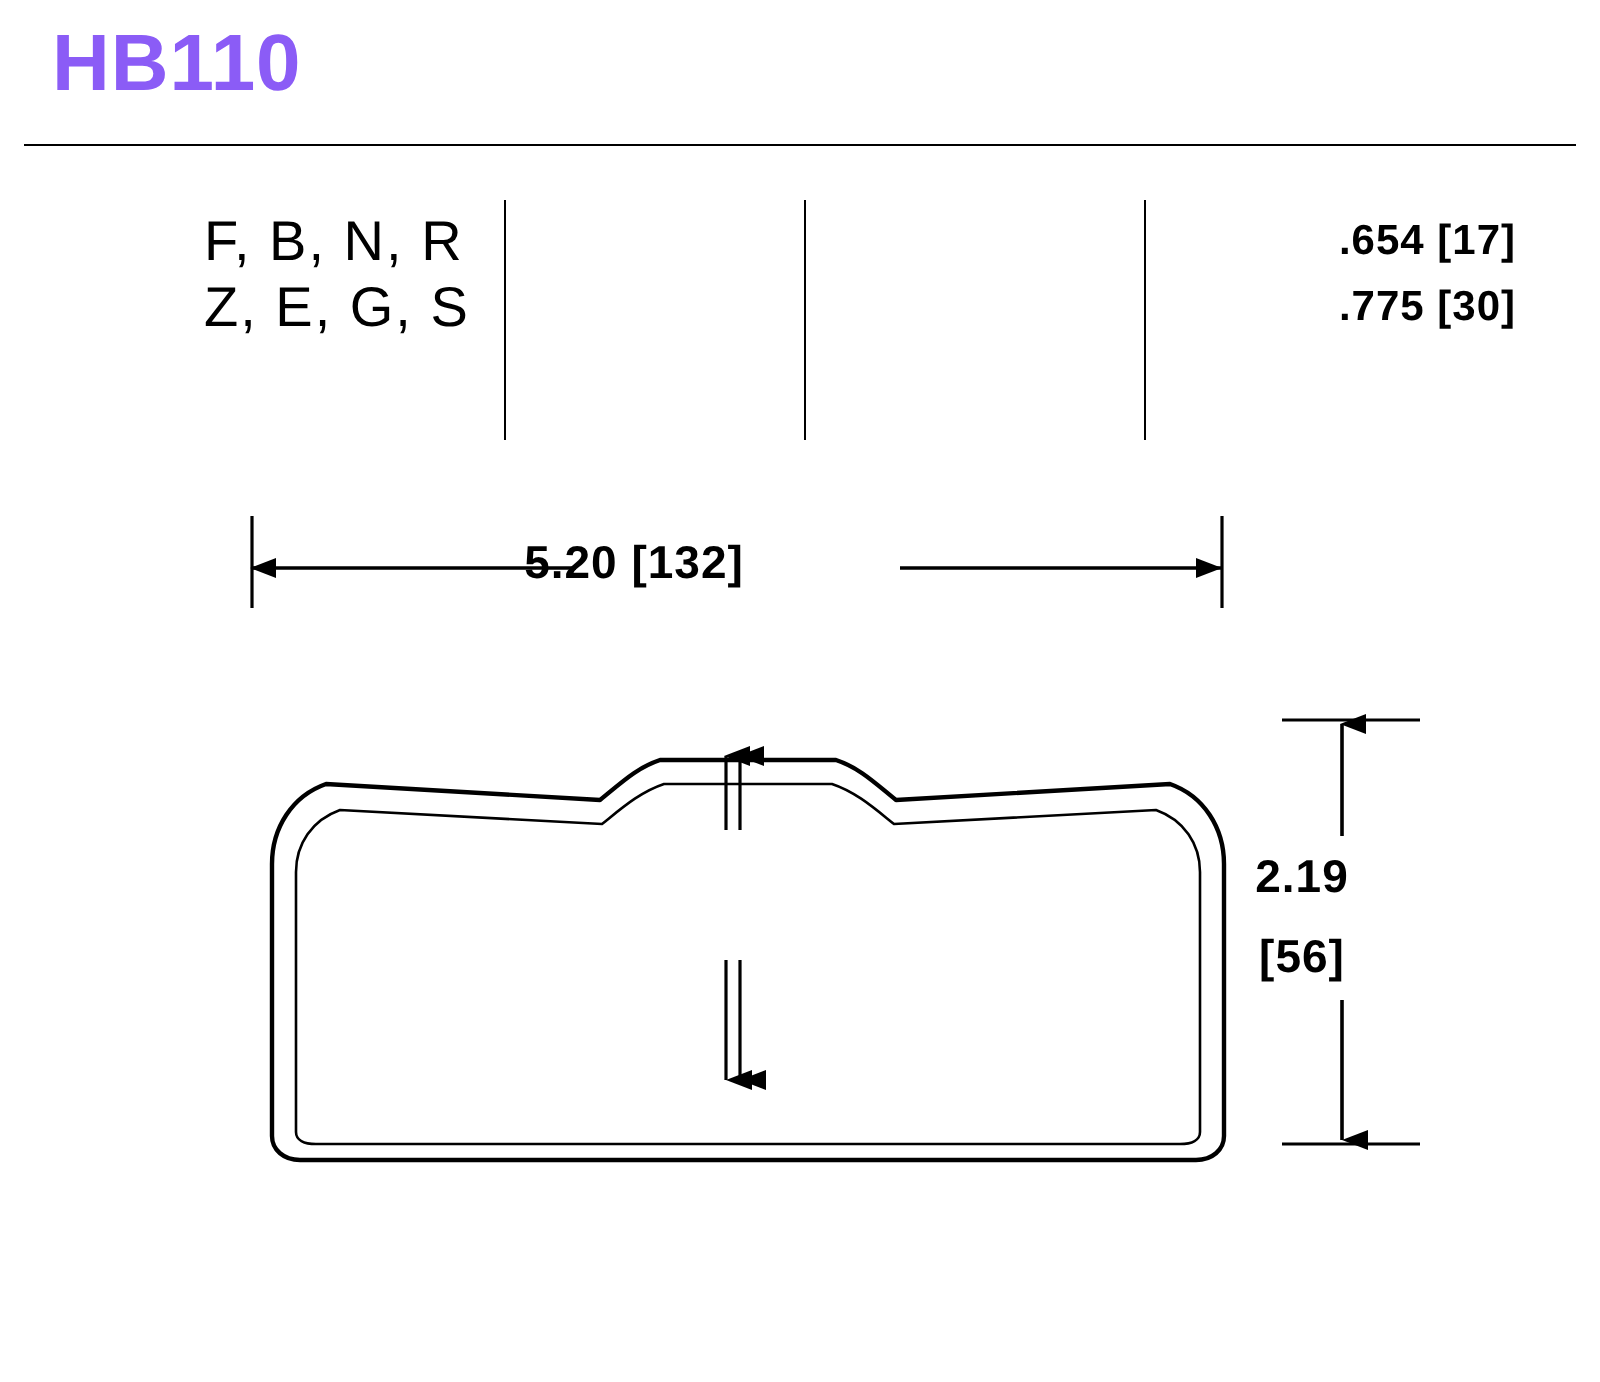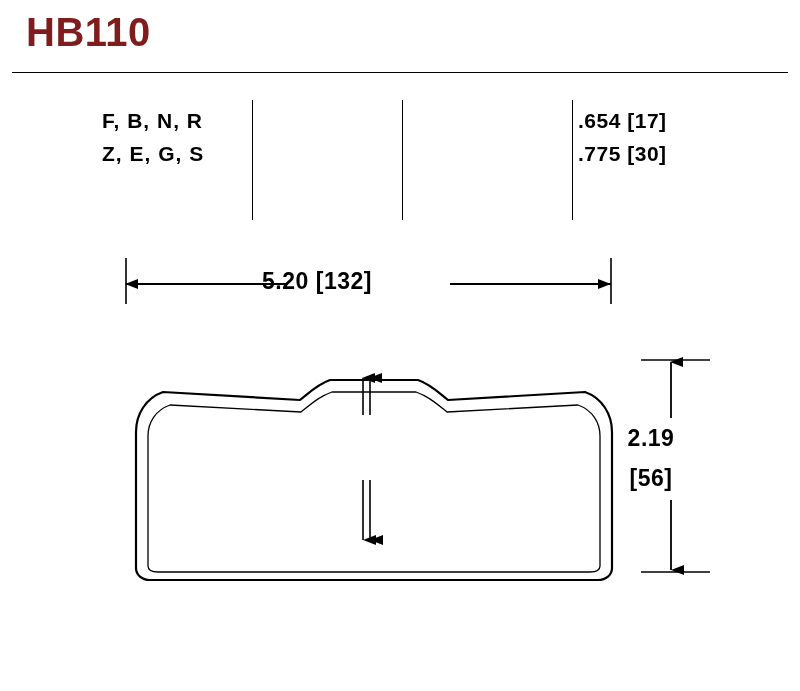--- a/index.html
+++ b/index.html
@@ -18,21 +18,21 @@
   }
   
   #part-number {
     position: absolute;
     left: 26px;
     top: 12px;
     font-size: 40px;
     font-weight: bold;
     letter-spacing: 0.5px;
     line-height: 1;
-    color: #7f1d1d;
+    color: #8b5cf6;
   }
   
   .hline {
     position: absolute;
     background: #000;
     height: 1px;
   }
   .vline {
     position: absolute;
     background: #000;
@@ -44,31 +44,32 @@
     width: 776px;
   }
   
   #compound-col {
     position: absolute;
     left: 102px;
     top: 104px;
     width: 180px;
   }
   .compound-row {
-    font-size: 21px;
-    font-weight: bold;
+    font-size: 28px;
+    font-weight: normal;
     line-height: 33px;
     letter-spacing: 1px;
     white-space: nowrap;
   }
   #thickness-col {
     position: absolute;
     left: 578px;
     top: 104px;
     width: 180px;
+    text-align: right;
   }
   .thickness-row {
     font-size: 21px;
     font-weight: bold;
     line-height: 33px;
     letter-spacing: 0.5px;
     white-space: nowrap;
   }
   
   #sep-1 { left: 252px; top: 100px; height: 120px; }

